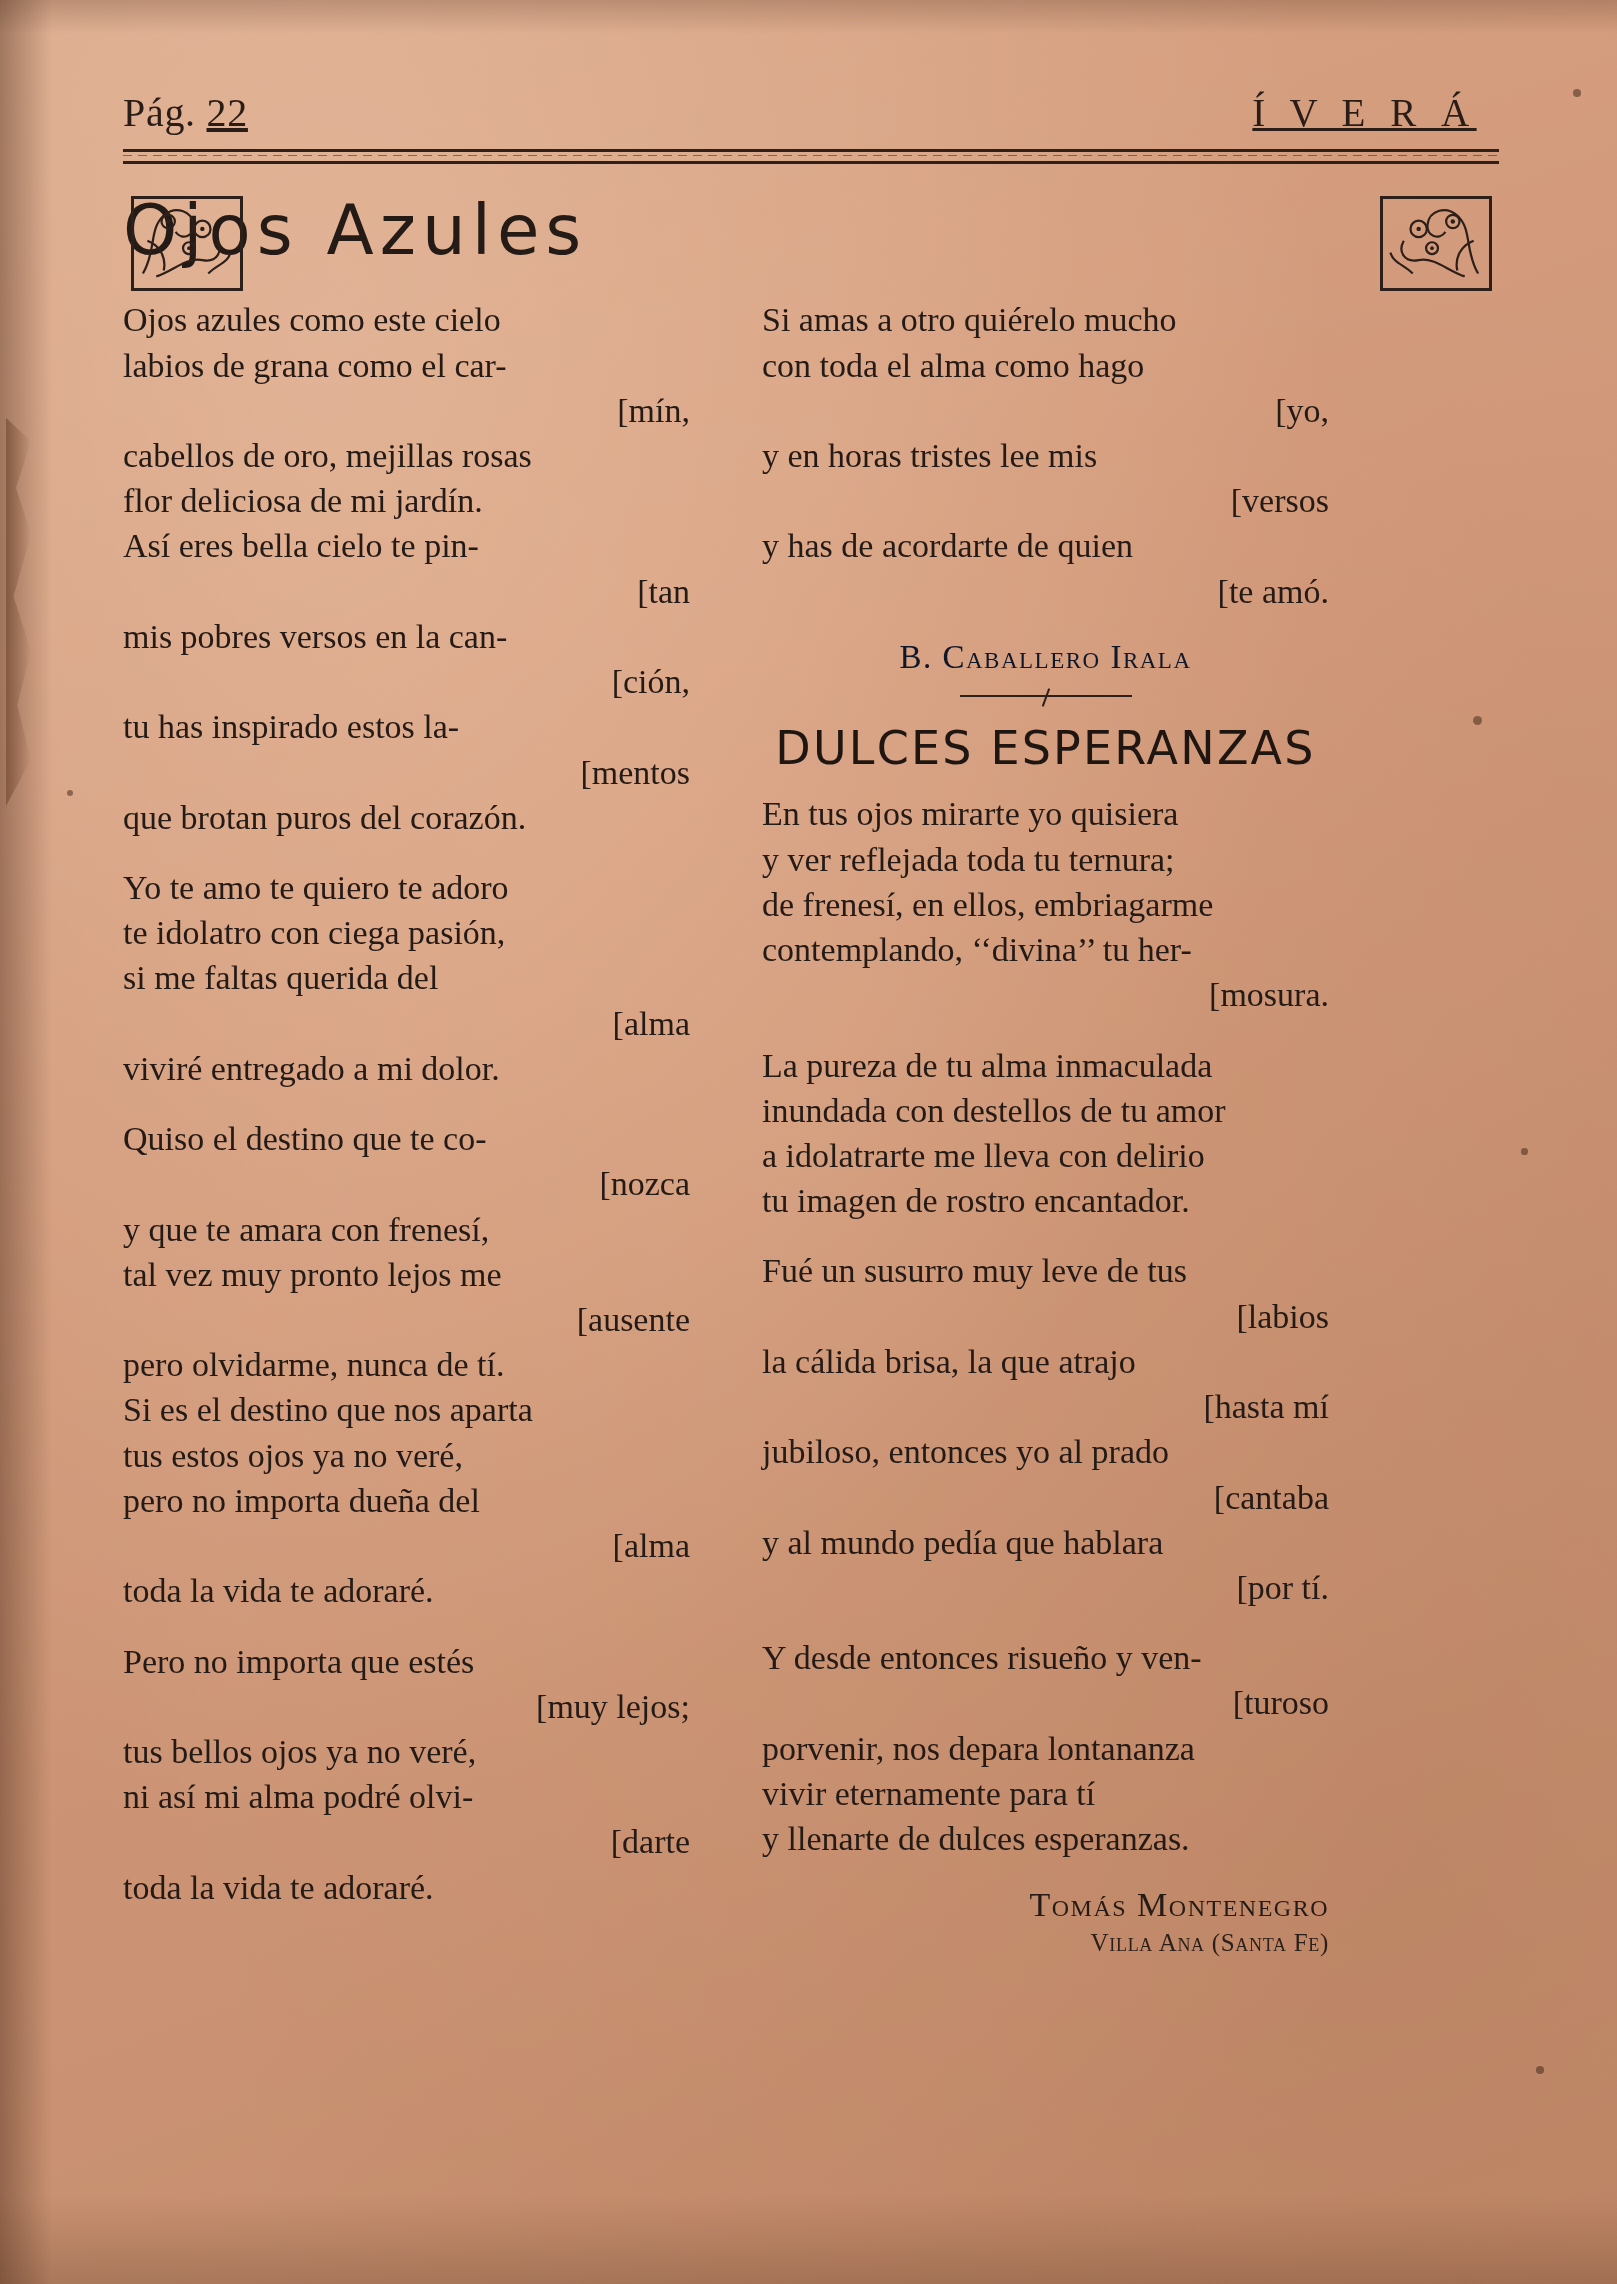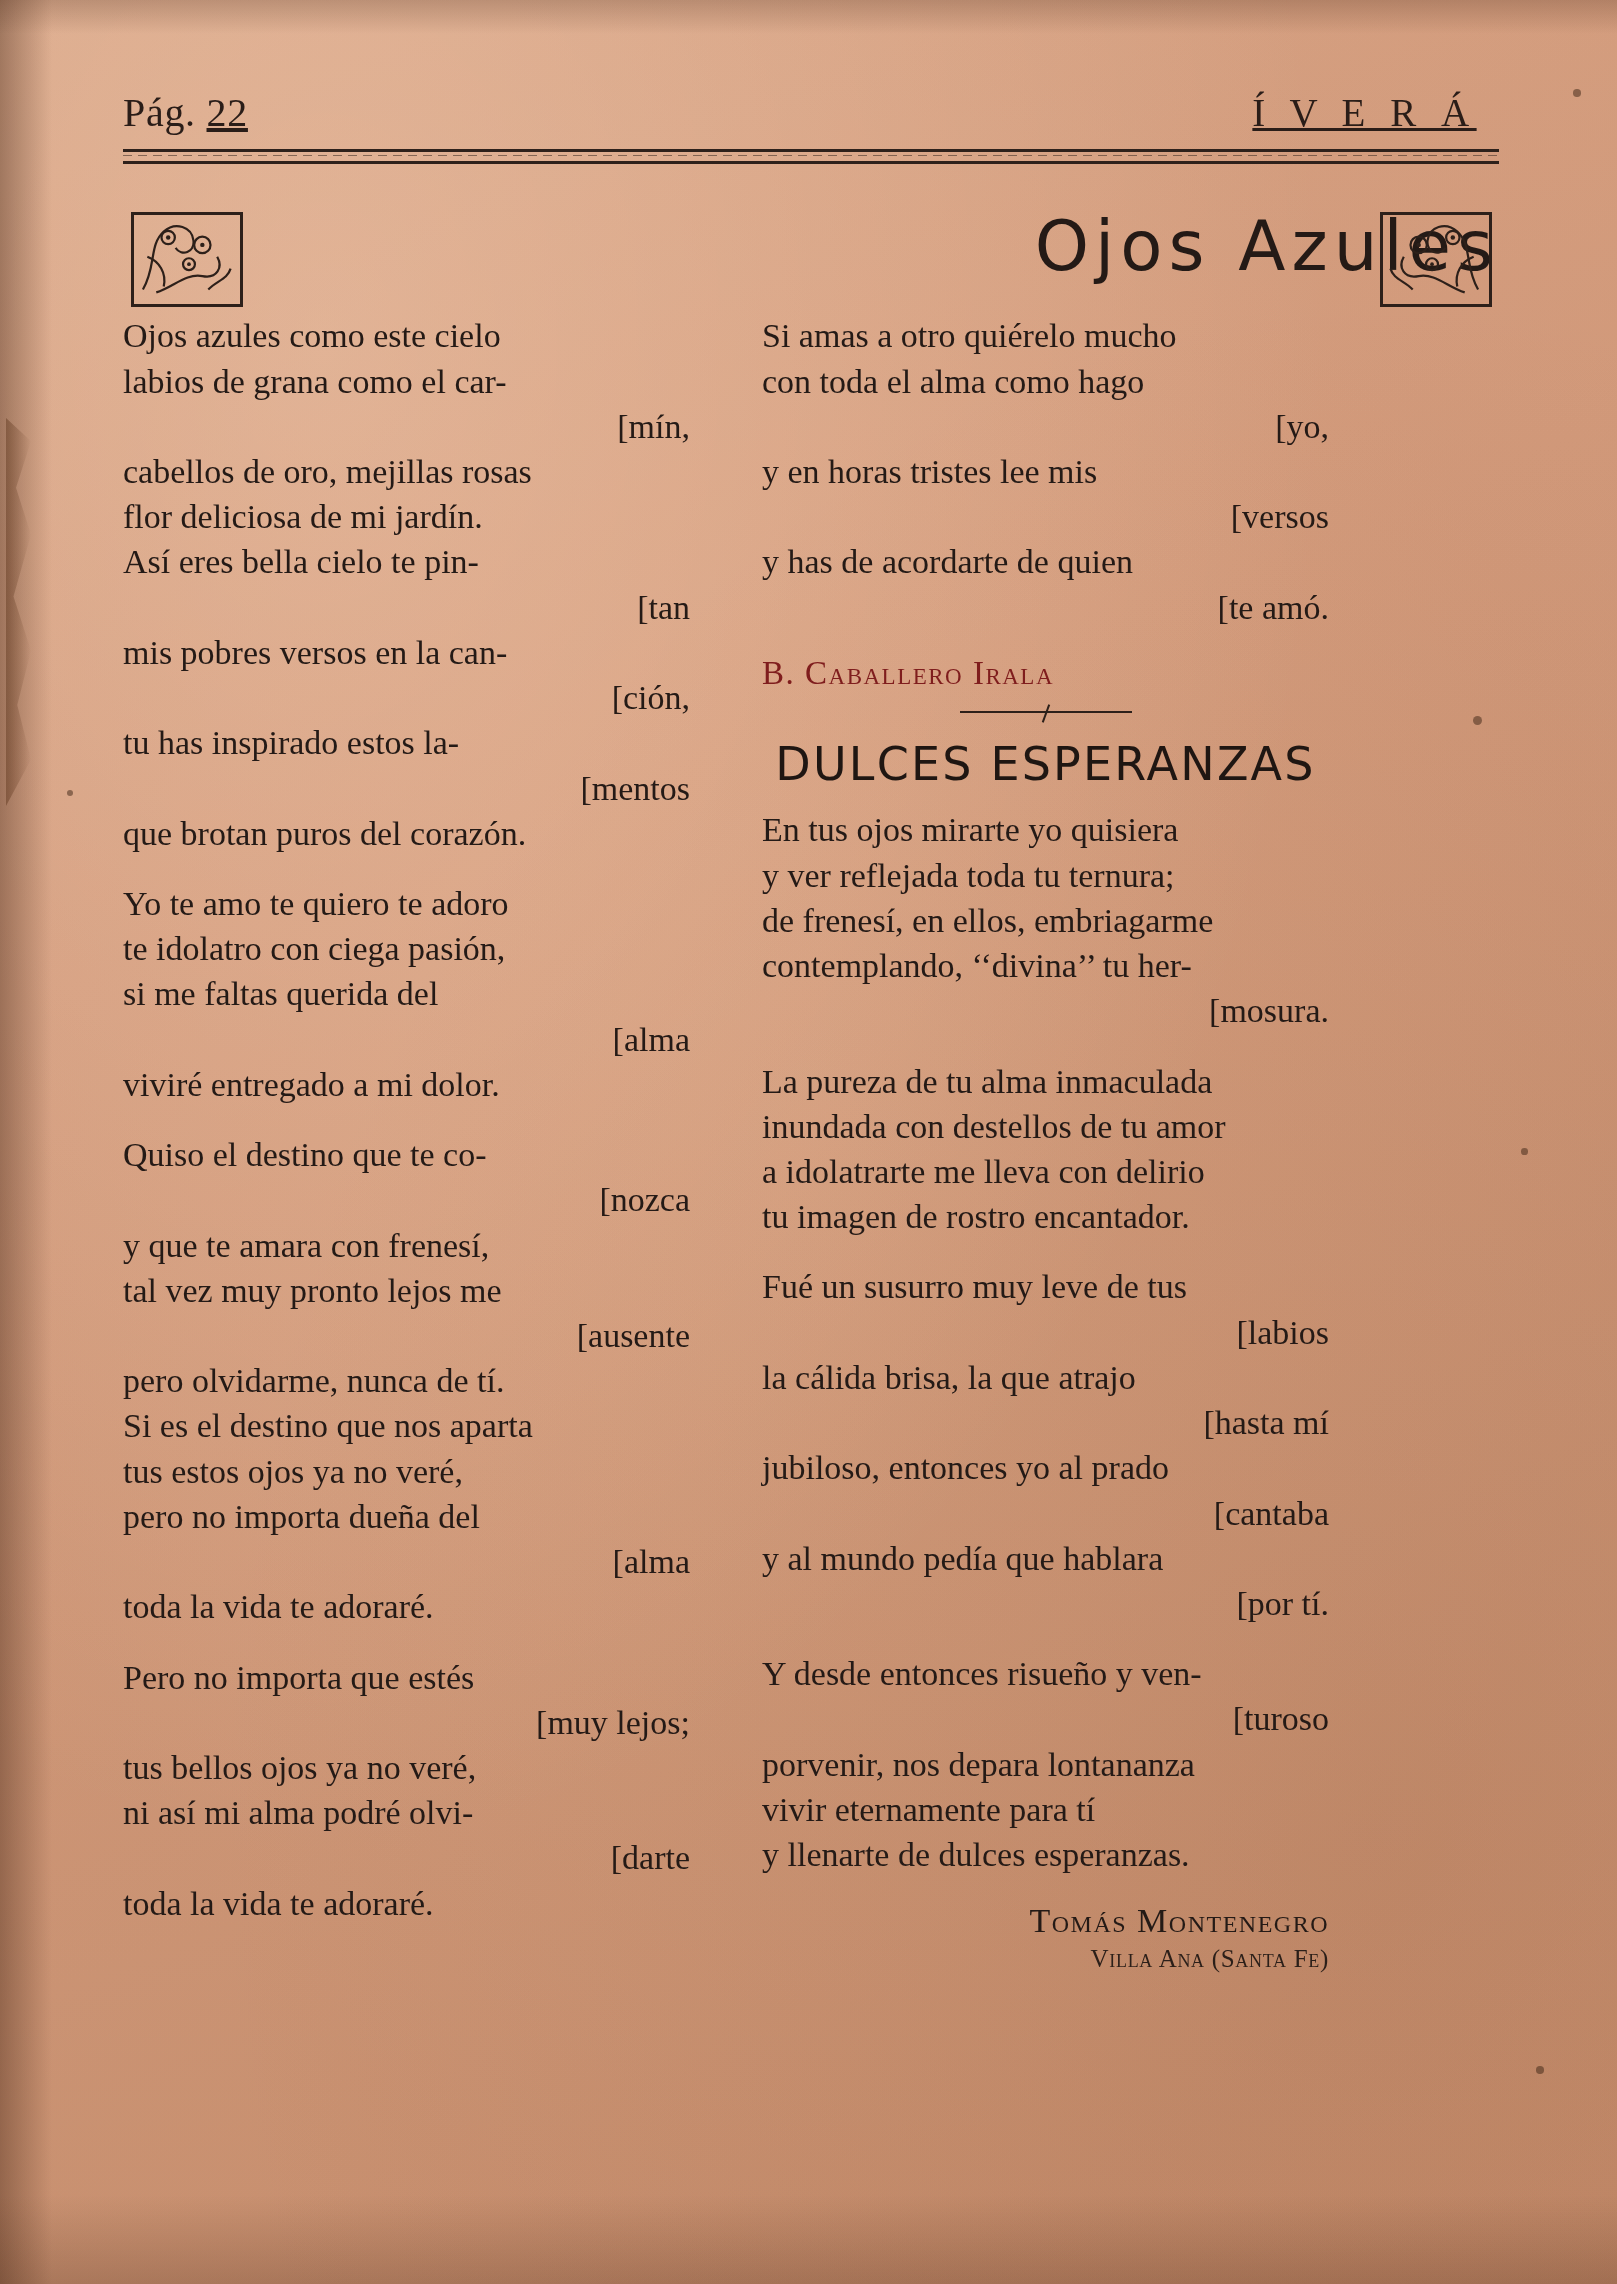--- a/index.html
+++ b/index.html
@@ -99,22 +99,22 @@
     position: absolute;
     left: 0; right: 0; top: 2.2px;
     height: 1.5px;
     background: repeating-linear-gradient(to right, #3a2a22 0 9px, transparent 9px 15px);
     opacity: .55;
   }
 
   
   .titleblock {
     position: relative;
-    margin-top: 42px;
-    text-align: right;
+    margin-top: 26px;
+    text-align: left;
   }
   .poem-title {
     font-family: "DejaVu Sans", sans-serif;
     font-size: 69px;
     letter-spacing: 6px;
     color: #241a16;
     font-weight: 400;
   }
   .poem-sub {
     font-size: 30px;
@@ -159,24 +159,25 @@
   .ln.just::after {
     content: "";
     display: inline-block;
     width: 0;
   }
   .ln.right {
     text-align: right;
   }
 
   .byline {
+    text-align: center;
     font-size: 33px;
     letter-spacing: 1.5px;
     margin-top: 14px;
-    color: #7f1d1d;
+    color: #0f172a;
   }
   .smallcaps {
     font-variant: small-caps;
   }
   .divider {
     width: 172px;
     margin: 19.4px auto 13.4px auto;
     border-top: 2.2px solid #2d201a;
     position: relative;
     height: 10.4px;

